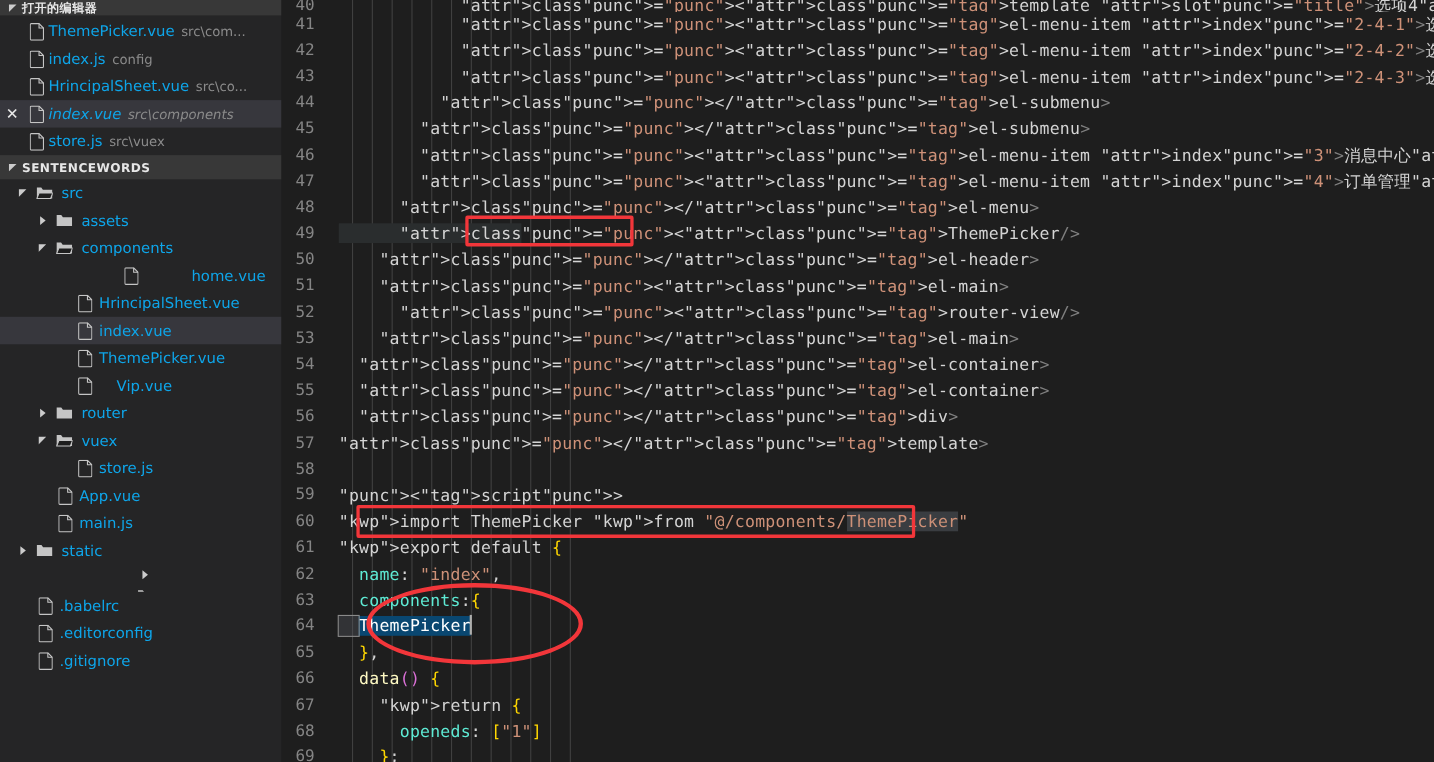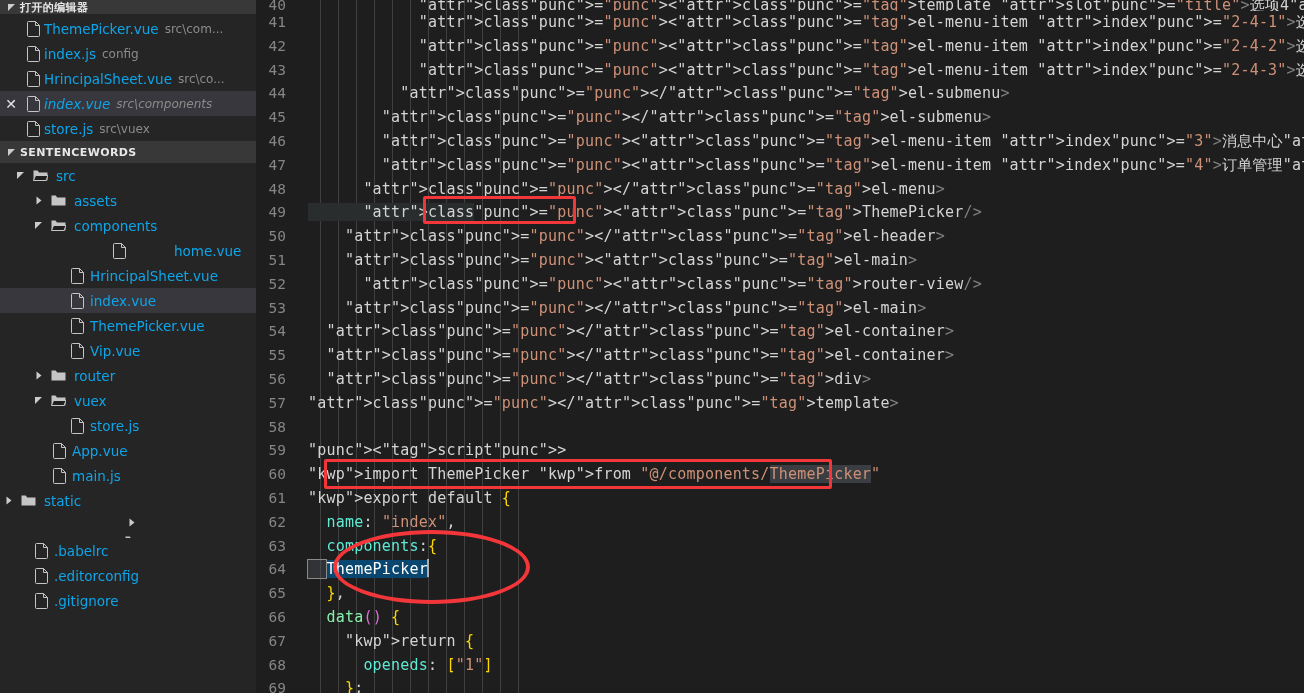--- a/index.html
+++ b/index.html
@@ -103,21 +103,21 @@
   .ctext {
     flex: 1 1 auto;
     position: relative;
     color: #d4d4d4;
     font-family: "DejaVu Sans Mono", monospace;
     letter-spacing: .2px;
   }
   .punc  { color: #808080; }
   .str   { color: #ce9178; }
   .prop  { color: #5eead4; }
-  .fn    { color: #86efac; }
+  .fn    { color: #fef9c3; }
   .brk1  { color: #ffd700; }
   .brk2  { color: #da70d6; }
 
   
   .guides {
     position: absolute;
     left: 52px; top: 0;
     width: 1000px; height: 693px;
     pointer-events: none;
   }
@@ -334,21 +334,21 @@
           <span class="name" style="margin-left: 2px;">ThemePicker.vue</span>
         </div>
         <div class="row" style="padding-left: 48px;">
           <span class="arrow"></span>
           <span class="fileicon">
             <svg width="13" height="16" viewBox="0 0 13 16">
               <path d="M8.5.5H1.5a1 1 0 0 0-1 1v13a1 1 0 0 0 1 1h10a1 1 0 0 0 1-1V4.5L8.5.5z" fill="none" stroke="#c5c5c5" stroke-width="1"></path>
               <path d="M8.5.5v4h4" fill="none" stroke="#c5c5c5" stroke-width="1"></path>
             </svg>
           </span>
-          <span class="name" style="margin-left: 2px;">Vip.vue</span>
+          <span class="name" style="margin-left: 18px;">Vip.vue</span>
         </div>
         <div class="row" style="padding-left: 30px;">
           <span class="arrow">
             <svg width="8" height="9" viewBox="0 0 8 9">
               <path d="M1.5 0.5 L6.5 4.5 L1.5 8.5 Z" fill="#cccccc"></path>
             </svg>
           </span>
           <span class="foldericon">
             <svg width="15" height="13" viewBox="0 0 15 13">
               <path d="M0.5 11.5V1.5h4.2l1.5 2h8.3v8z" fill="#c5c5c5"></path>
@@ -393,21 +393,21 @@
         <div class="row" style="padding-left: 30px;">
           <span class="arrow"></span>
           <span class="fileicon">
             <svg width="13" height="16" viewBox="0 0 13 16">
               <path d="M8.5.5H1.5a1 1 0 0 0-1 1v13a1 1 0 0 0 1 1h10a1 1 0 0 0 1-1V4.5L8.5.5z" fill="none" stroke="#c5c5c5" stroke-width="1"></path>
               <path d="M8.5.5v4h4" fill="none" stroke="#c5c5c5" stroke-width="1"></path>
             </svg>
           </span>
           <span class="name" style="margin-left: 2px;">main.js</span>
         </div>
-        <div class="row" style="">
+        <div class="row" style="padding-left: 12px;">
           <span class="arrow">
             <svg width="8" height="9" viewBox="0 0 8 9">
               <path d="M1.5 0.5 L6.5 4.5 L1.5 8.5 Z" fill="#cccccc"></path>
             </svg>
           </span>
           <span class="foldericon">
             <svg width="15" height="13" viewBox="0 0 15 13">
               <path d="M0.5 11.5V1.5h4.2l1.5 2h8.3v8z" fill="#c5c5c5"></path>
             </svg>
           </span>

